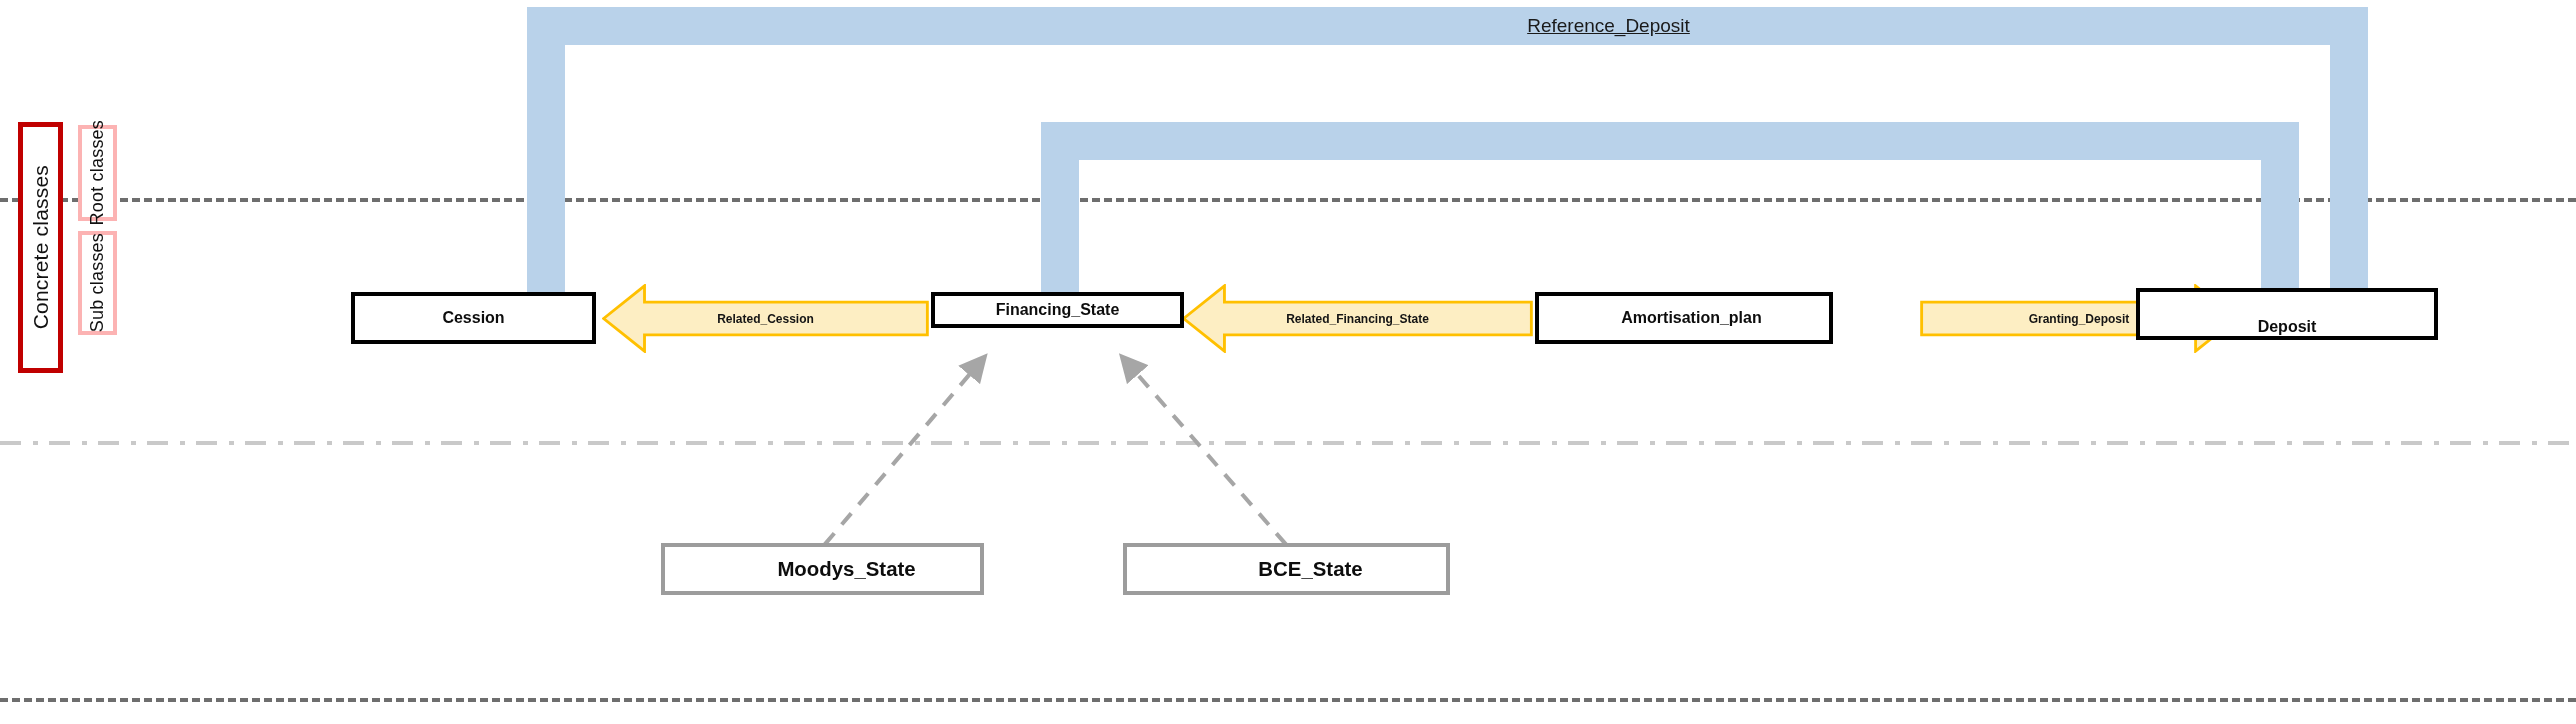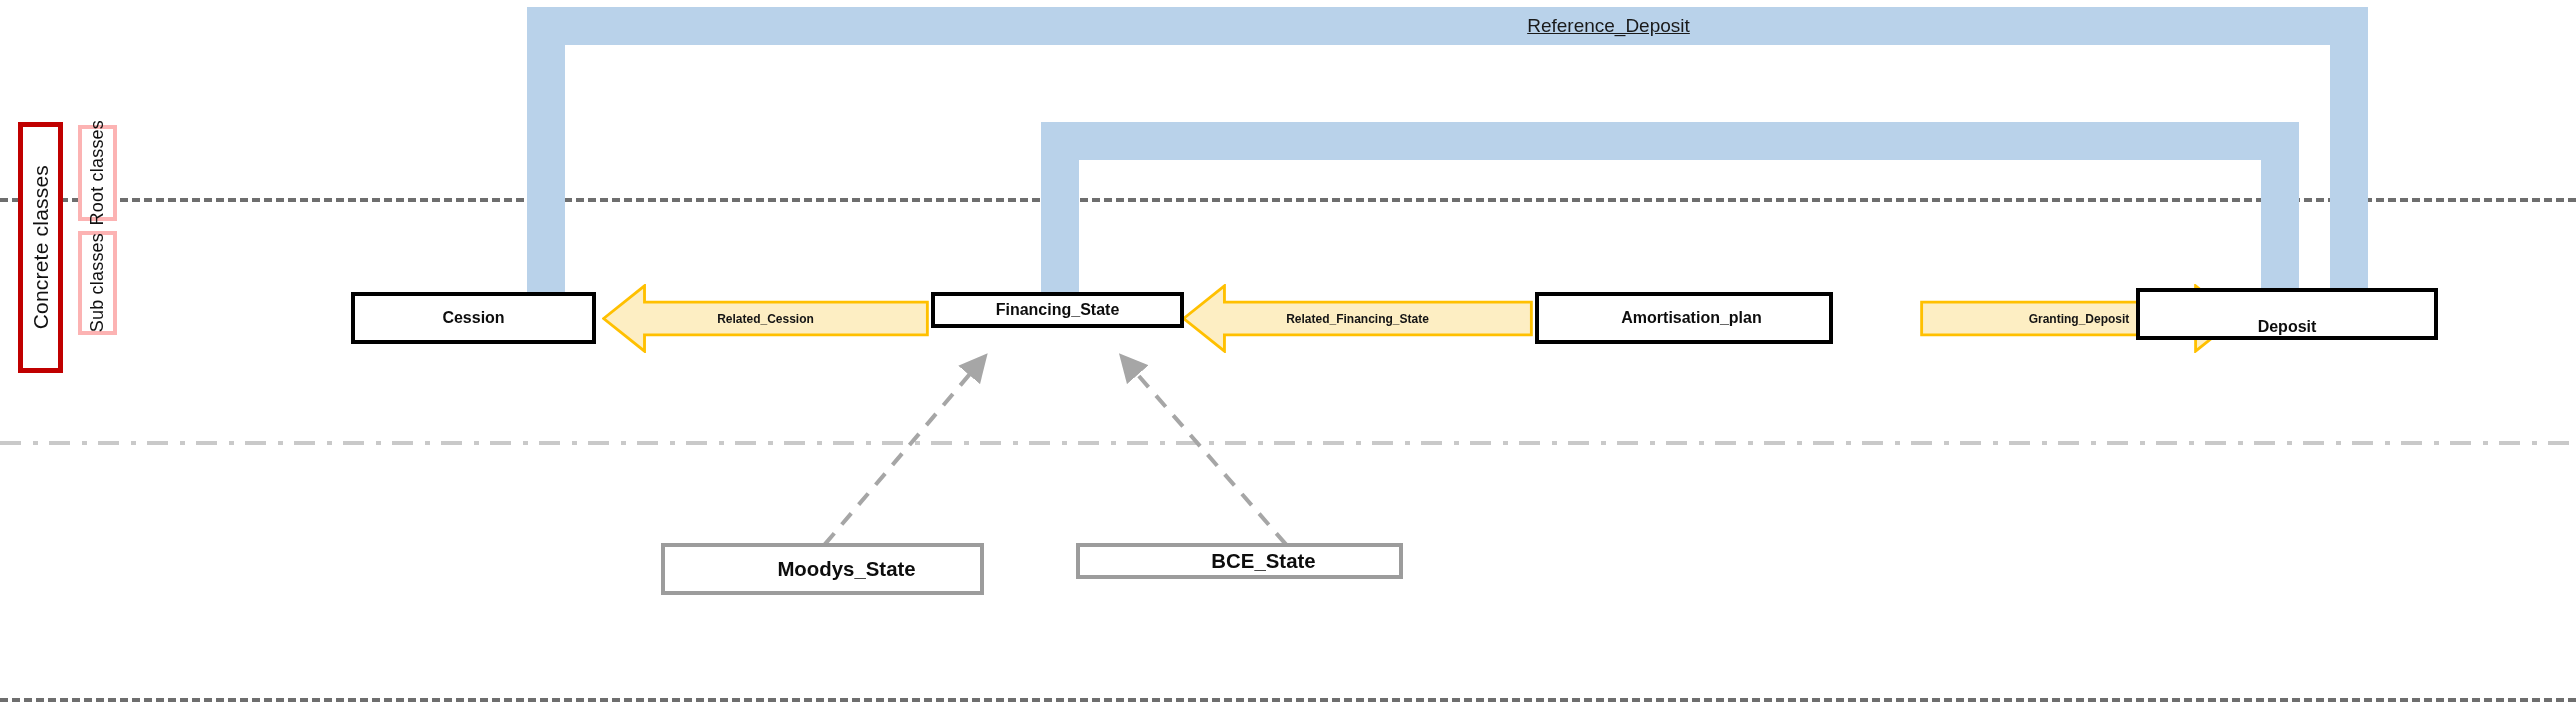--- a/index.html
+++ b/index.html
@@ -201,18 +201,18 @@
   </div>
 
   <div class="node root" style="left:2136px; top:288px; width:302px; height:52px;align-items:flex-end;">
     <span>Deposit</span>
   </div>
 
   <div class="node sub" style="left:661px; top:543px; width:323px; height:52px;">
     <span>Moodys_State</span>
   </div>
 
-  <div class="node sub" style="left:1076px; top:543px; width:327px; height:36px;text-align:center;">
+  <div class="node sub" style="left:1123px; top:543px; width:327px; height:52px;text-align:center;">
     <span>BCE_State</span>
   </div>
 
 </div>
 
 
 </body></html>

